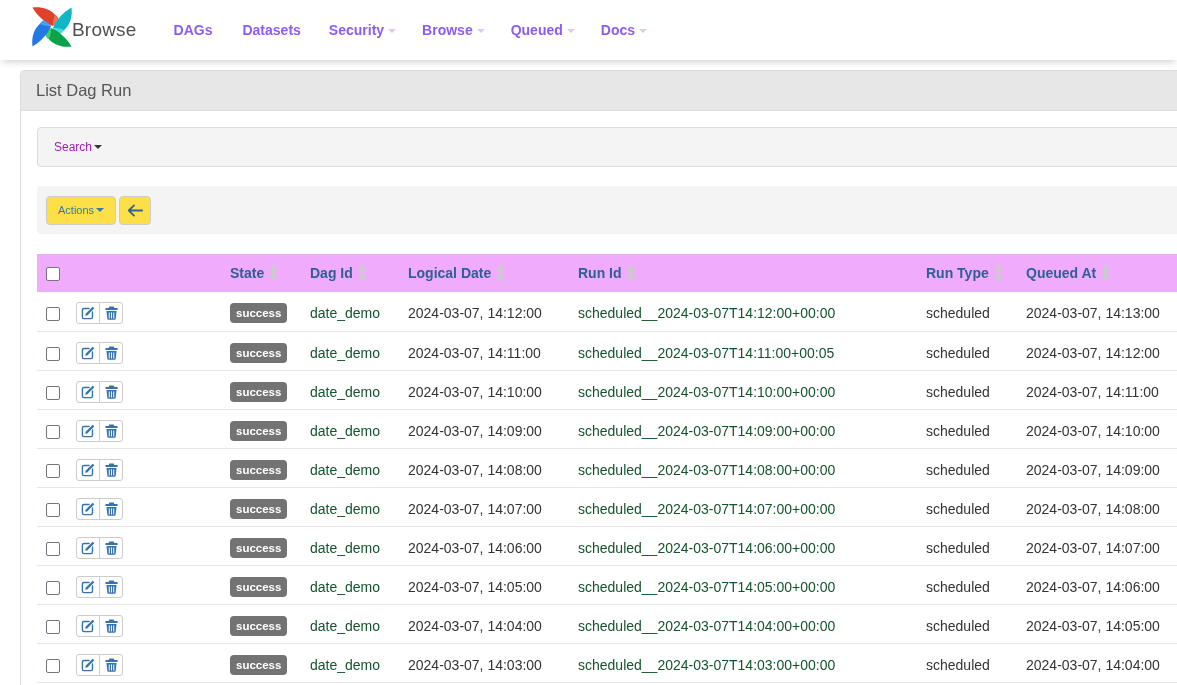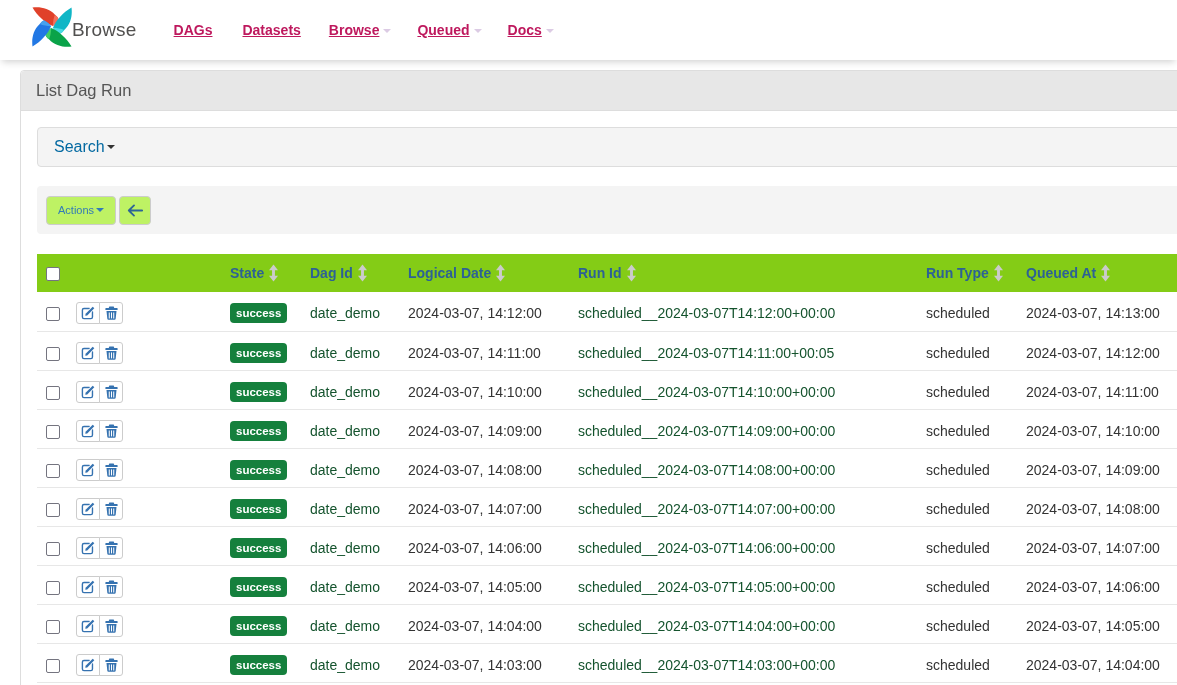--- a/index.html
+++ b/index.html
@@ -14,22 +14,22 @@
     position: relative; z-index: 5;
     height: 60px; background: #fff;
     display: flex; align-items: center;
     box-shadow: 0 4px 7px -2px rgba(0,0,0,0.18);
   }
   .brand { display: flex; align-items: center; margin-left: 32px; }
   .brand svg { display: block; position: relative; top: -3px; }
   .brand-text { font-size: 19px; color: #51504f; margin-left: 0; letter-spacing: 0.2px; }
   .nav-menu { display: flex; align-items: center; list-style: none; margin: 0 0 0 22px; padding: 0; }
   .nav-item {
-    font-size: 14px; font-weight: bold; color: #be185d;
-    padding: 10px 15px; cursor: pointer; white-space: nowrap; text-decoration: underline;
+    font-size: 14px; font-weight: bold; color: #8b5cf6;
+    padding: 10px 15px; cursor: pointer; white-space: nowrap;
   }
   .nav-item.has-dd { padding: 10px 13px; }
   .caret-nav {
     display: inline-block; width: 0; height: 0; margin-left: 4px; vertical-align: 2px;
     border-left: 4px solid transparent; border-right: 4px solid transparent;
     border-top: 4px solid #dccbe4;
   }
   
   .panel {
     margin: 10px 0 0 20px; width: 1400px;
@@ -40,59 +40,59 @@
     border-radius: 4px 4px 0 0;
     padding: 9px 15px; font-size: 16.5px; color: #555; line-height: 21px;
   }
   .panel-body { padding: 16px; }
   
   .search-panel {
     background: #f4f4f4; border: 1px solid #ddd; border-radius: 4px;
     height: 40px; display: flex; align-items: center; padding: 0 16px;
     cursor: pointer;
   }
-  .search-label { font-size: 16px; color: #0369a1; }
+  .search-label { font-size: 12px; color: #a21caf; }
   .caret-dark {
     display: inline-block; width: 0; height: 0; margin-left: 2px; vertical-align: 1px;
     border-left: 4px solid transparent; border-right: 4px solid transparent;
     border-top: 4px solid #333;
   }
   
   .actions-well {
     margin-top: 19px; background: #f4f4f4; border-radius: 4px;
     height: 48px; display: flex; align-items: center; padding: 0 9px;
   }
   .btn {
-    background: #bef264; border: 1px solid #ccc; border-radius: 4px;
+    background: #fde047; border: 1px solid #ccc; border-radius: 4px;
     color: #337ab7; font-family: "Liberation Sans", sans-serif;
     height: 29px; display: inline-flex; align-items: center; justify-content: center;
     cursor: pointer;
   }
   .btn-actions { font-size: 11px; padding: 0 11px; }
   .caret-blue {
     display: inline-block; width: 0; height: 0; margin-left: 2px; vertical-align: 1px;
     border-left: 4px solid transparent; border-right: 4px solid transparent;
     border-top: 4px solid #337ab7;
   }
   .btn-back { width: 32px; margin-left: 3px; }
   
   table.records { margin-top: 20px; width: 1400px; border-collapse: collapse; font-size: 14px; }
   table.records th {
-    background: #84cc16; height: 38px; text-align: left;
+    background: #f0abfc; height: 38px; text-align: left;
     font-weight: bold; color: #2d6195; padding: 0 8px; white-space: nowrap;
   }
   table.records td:first-child, table.records th:first-child { padding-left: 9px; }
   table.records td {
     height: 39px; padding: 4px 8px 0; border-bottom: 1px solid #e7e7e7;
     white-space: nowrap; color: #333;
   }
   .sort-icon { margin-left: 5px; vertical-align: -4px; }
   a.link { color: #14532d; text-decoration: none; cursor: pointer; }
   .badge-state {
-    display: inline-block; background: #15803d; color: #fff;
+    display: inline-block; background: #737373; color: #fff;
     font-size: 11.5px; font-weight: bold; padding: 4px 6px; border-radius: 4px;
     line-height: 12px;
   }
   .cbx {
     appearance: none; -webkit-appearance: none;
     width: 14px; height: 14px; margin: 0;
     border: 1.5px solid #74747f; border-radius: 2px; background: #fff;
     vertical-align: middle; cursor: pointer;
   }
   .btn-group { display: inline-flex; }
@@ -125,20 +125,21 @@
         <g transform="rotate(270 40 40)">
        <path d="M1,1 C16,-1 34,2 46,15.5 C50,18.5 52.5,21.5 53,24.5 C50,30.5 46,34.5 41.5,38 C28,33 10,17 1,1 Z" fill="#2278e4"></path>
        <path d="M46,15.5 C50,18.5 52.5,21.5 53,24.5 C50,30.5 46,34.5 41.5,38 C42,30 43,22 46,15.5 Z" fill="#47a1ee"></path>
      </g>
       </svg>
     <span class="brand-text">Browse</span>
   </div>
   <ul class="nav-menu" id="nav-menu">
       <li class="nav-item"><span>DAGs</span></li>
       <li class="nav-item"><span>Datasets</span></li>
+      <li class="nav-item has-dd"><span>Security</span><span class="caret-nav"></span></li>
       <li class="nav-item has-dd"><span>Browse</span><span class="caret-nav"></span></li>
       <li class="nav-item has-dd"><span>Queued</span><span class="caret-nav"></span></li>
       <li class="nav-item has-dd"><span>Docs</span><span class="caret-nav"></span></li>
     </ul>
 </div>
 
 <div class="panel">
   <div class="panel-heading">List Dag Run</div>
   <div class="panel-body">
     <div class="search-panel">

